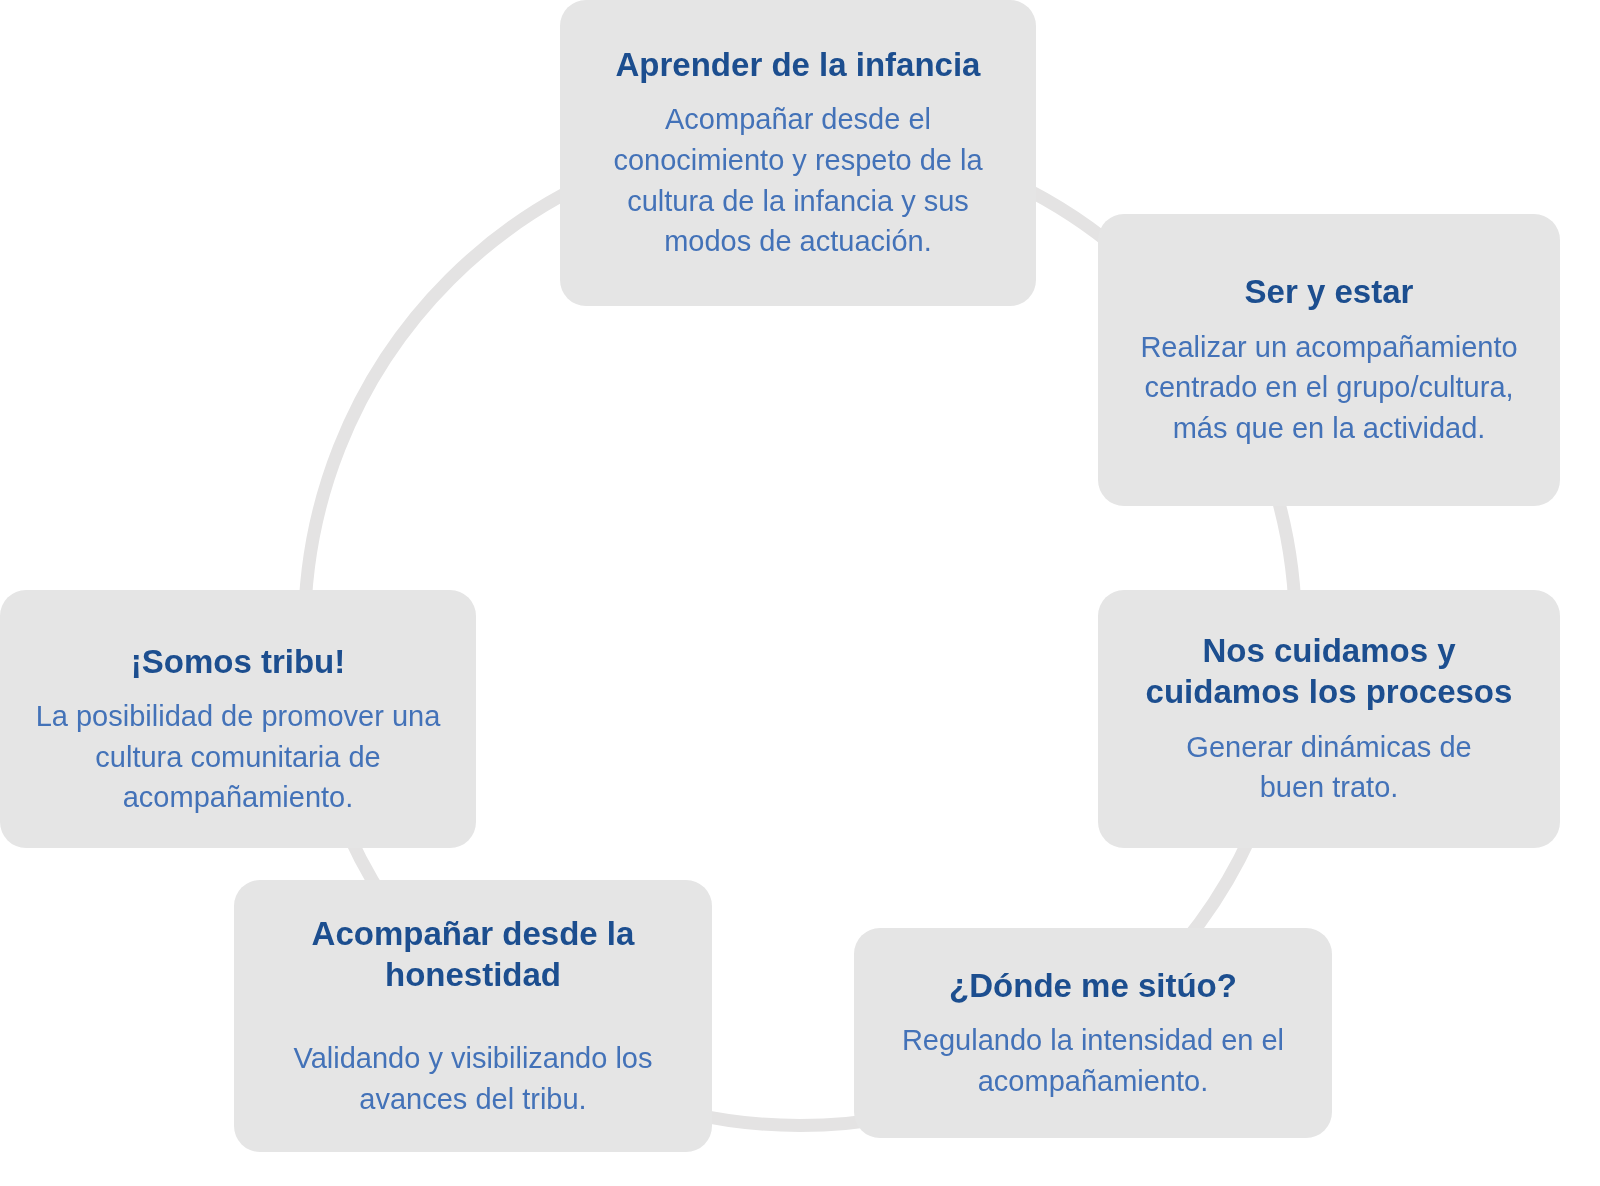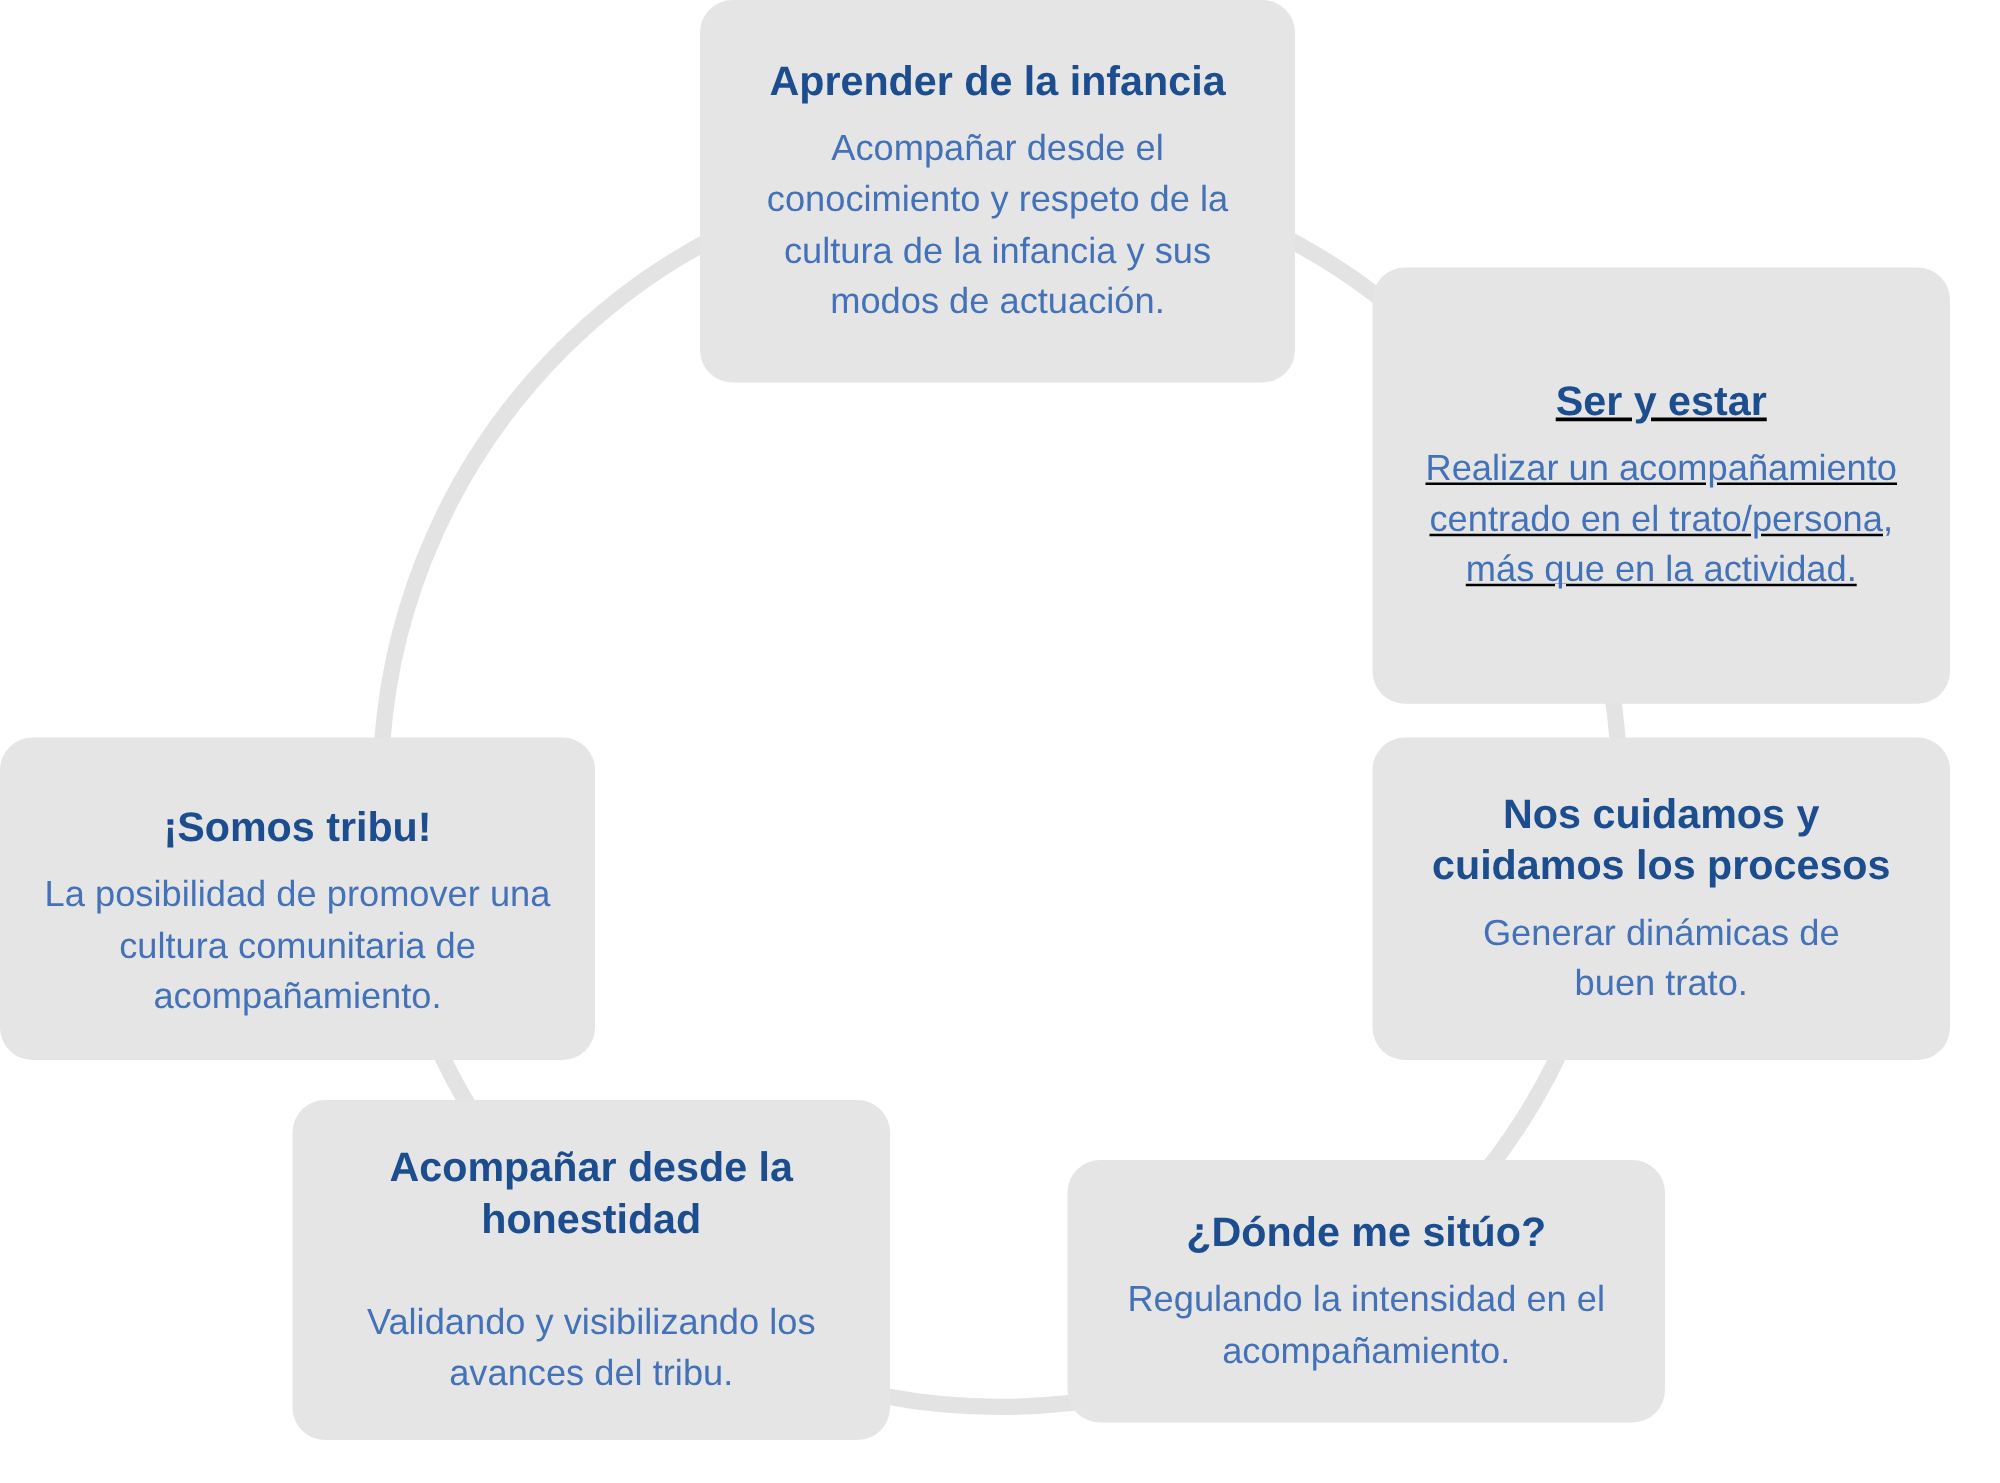--- a/index.html
+++ b/index.html
@@ -48,21 +48,21 @@
   }
   .node p {
     margin: 0;
     font-size: 29px;
     line-height: 1.4;
     font-weight: 400;
     color: #4372b8;
   }
   
   .n1 { left: 560px;  top: 0px;    width: 476px; height: 306px; }
-  .n2 { left: 1098px; top: 214px;  width: 462px; height: 349px; text-decoration: underline; }
+  .n2 { left: 1098px; top: 214px;  width: 462px; height: 292px; }
   .n3 { left: 1098px; top: 590px;  width: 462px; height: 258px; }
   .n4 { left: 854px;  top: 928px;  width: 478px; height: 210px; }
   .n5 { left: 234px;  top: 880px;  width: 478px; height: 272px; gap: 29px; }
   .n6 { left: 0px;    top: 590px;  width: 476px; height: 258px; justify-content: flex-end; }
 
   .n1 p { max-width: 410px; }
   .n2 p { max-width: 405px; }
   .n3 p { max-width: 300px; }
   .n4 p { max-width: 390px; }
   .n5 p { max-width: 420px; }
@@ -77,21 +77,21 @@
 
   <div class="cycle-circle"></div>
 
   <div class="node n1">
     <h2>Aprender de la infancia</h2>
     <p>Acompañar desde el conocimiento y respeto de la cultura de la infancia y sus modos de actuación.</p>
   </div>
 
   <div class="node n2">
     <h2>Ser y estar</h2>
-    <p>Realizar un acompañamiento centrado en el trato/persona, más que en la actividad.</p>
+    <p>Realizar un acompañamiento centrado en el grupo/cultura, más que en la actividad.</p>
   </div>
 
   <div class="node n3">
     <h2>Nos cuidamos y cuidamos los procesos</h2>
     <p>Generar dinámicas de buen trato.</p>
   </div>
 
   <div class="node n4">
     <h2>¿Dónde me sitúo?</h2>
     <p>Regulando la intensidad en el acompañamiento.</p>

